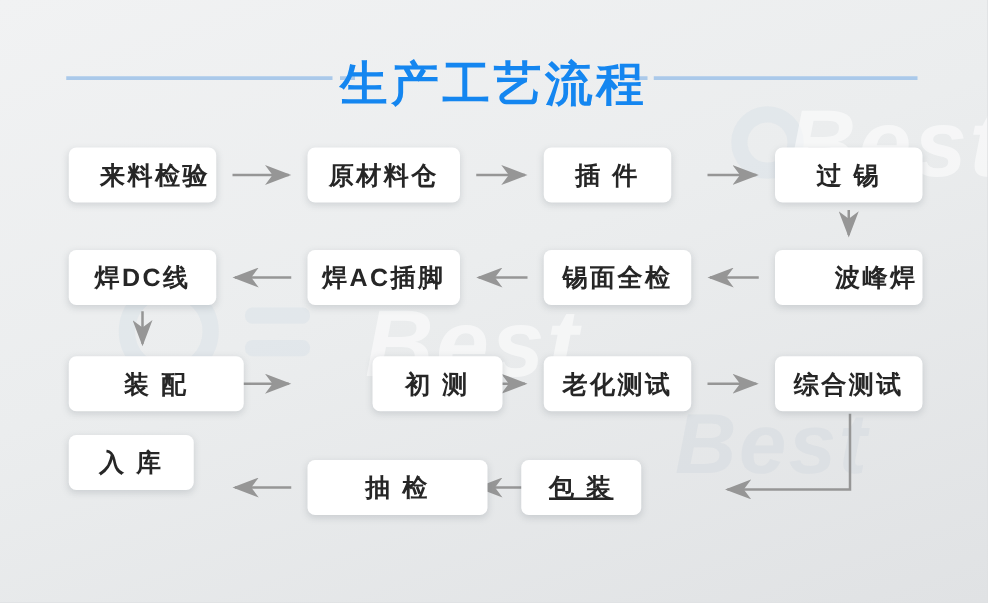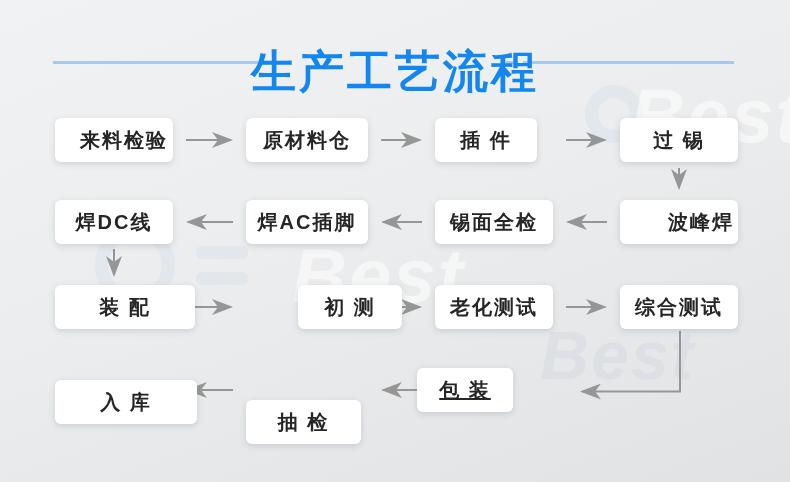--- a/index.html
+++ b/index.html
@@ -4,21 +4,21 @@
 <style>
   * { margin:0; padding:0; box-sizing:border-box; }
   html,body { background:#dfe1e3; font-family:"Liberation Sans","DejaVu Sans",sans-serif; }
   #stage {
     position:relative; width:790px; height:482px; overflow:hidden;
     background:linear-gradient(160deg,#f1f2f3 0%, #ebedee 45%, #e0e2e4 100%);
   }
   
   #page-title {
     position:absolute; top:42px; left:0; width:100%; text-align:center;
-    font-size:45px; font-weight:bold; letter-spacing:3px; color:#1486f0; z-index:4;
+    font-size:38px; font-weight:bold; letter-spacing:3px; color:#1486f0; z-index:4;
   }
   .decor-line { position:absolute; top:61px; height:3px; background:#aac9ea; z-index:3; }
   #decor-left-main  { left:53px;  width:213px; }
   #decor-left-dash  { left:272px; width:12px; }
   #decor-right-dash { left:506px; width:12px; }
   #decor-right-main { left:523px; width:211px; }
   
   .flow-box {
     position:absolute; height:44px; background:#ffffff; border-radius:6px;
     box-shadow:0 2px 6px rgba(100,110,120,0.22);
@@ -57,22 +57,22 @@
     <div class="flow-box" style="left: 435px; top: 118px; width: 102px;">插 件</div>
     <div class="flow-box" style="left: 620px; top: 118px; width: 118px;">过 锡</div>
     <div class="flow-box" style="left: 55px; top: 200px; width: 118px;">焊DC线</div>
     <div class="flow-box" style="left: 246px; top: 200px; width: 122px;">焊AC插脚</div>
     <div class="flow-box" style="left: 435px; top: 200px; width: 118px;">锡面全检</div>
     <div class="flow-box" style="left: 620px; top: 200px; width: 118px; padding-left: 44px;">波峰焊</div>
     <div class="flow-box" style="left: 55px; top: 285px; width: 140px;">装 配</div>
     <div class="flow-box" style="left: 258px; top: 285px; width: 104px; margin-left: 40px;">初 测</div>
     <div class="flow-box" style="left: 435px; top: 285px; width: 118px;">老化测试</div>
     <div class="flow-box" style="left: 620px; top: 285px; width: 118px;">综合测试</div>
-    <div class="flow-box" style="left: 55px; top: 380px; width: 142px;">入 库</div>
-    <div class="flow-box" style="left: 246px; top: 368px; width: 115px; margin-top: 32px;">抽 检</div>
+    <div class="flow-box" style="left: 55px; top: 348px; width: 100px;">入 库</div>
+    <div class="flow-box" style="left: 246px; top: 368px; width: 144px;">抽 检</div>
     <div class="flow-box" style="left: 417px; top: 368px; width: 96px; text-decoration: underline;">包 装</div>
     <svg width="790" height="482" style="position:absolute;left:0;top:0;z-index:2" xmlns="http://www.w3.org/2000/svg">
       <defs>
         <marker id="ah" markerWidth="11" markerHeight="8" refX="9.5" refY="4" orient="auto" markerUnits="strokeWidth">
           <path d="M0,0 L10.5,4 L0,8 L3,4 Z" fill="#969696"></path>
         </marker>
       </defs>
       <line x1="186" y1="140" x2="231" y2="140" stroke="#969696" stroke-width="2" marker-end="url(#ah)"></line>
       <line x1="381" y1="140" x2="420" y2="140" stroke="#969696" stroke-width="2" marker-end="url(#ah)"></line>
       <line x1="566" y1="140" x2="605" y2="140" stroke="#969696" stroke-width="2" marker-end="url(#ah)"></line>

